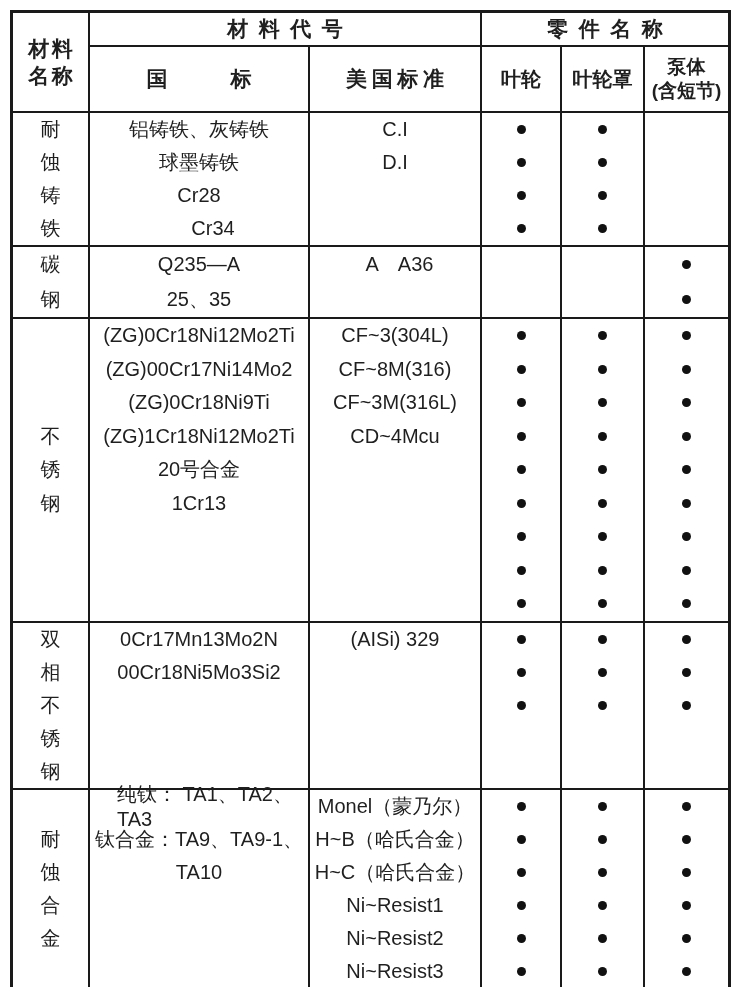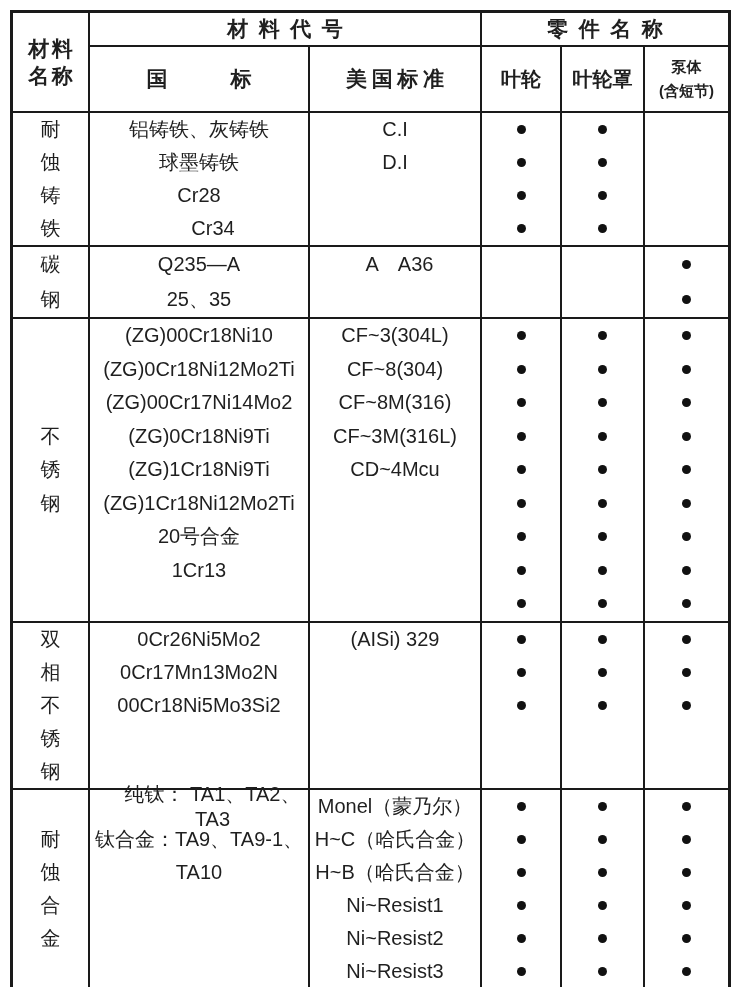--- a/index.html
+++ b/index.html
@@ -9,27 +9,27 @@
     color:#1f1f1f;position:relative;overflow:hidden;
   }
   .tbl{
     position:absolute;left:10px;top:10px;width:721px;
     border:3px solid #1a1a1a;background:#fff;box-sizing:border-box;
   }
   .grid6{display:grid;grid-template-columns:75px 220px 172px 80px 83px 85px;}
   
   .head{display:grid;grid-template-columns:75px 220px 172px 80px 83px 85px;grid-template-rows:32px 66px;}
   .hc{display:flex;align-items:center;justify-content:center;font-weight:bold;font-size:21px;box-sizing:border-box;}
-  .bl{border-left:2px solid #1a1a1a;text-align:center;}
+  .bl{border-left:2px solid #1a1a1a;}
   .bt{border-top:2px solid #1a1a1a;}
   .mat-name{grid-column:1;grid-row:1/3;flex-direction:column;line-height:27px;letter-spacing:0.12em;text-indent:0.12em;}
   .mat-code{grid-column:2/4;grid-row:1;letter-spacing:0.5em;text-indent:0.5em;}
   .part-name{grid-column:4/7;grid-row:1;letter-spacing:0.5em;text-indent:0.5em;}
   .us-std{letter-spacing:0.22em;text-indent:0.22em;}
-  .pump{flex-direction:column;font-size:15px;line-height:24px;}
+  .pump{flex-direction:column;font-size:19px;line-height:24px;}
   
   .section{border-top:2px solid #1a1a1a;}
   .cell{box-sizing:border-box;display:flex;flex-direction:column;align-items:stretch;}
   .label-cell{justify-content:center;}
   .lch,.ln{display:flex;align-items:center;justify-content:center;font-size:20px;}
   .lch{letter-spacing:0;}
   .dot{width:9px;height:9px;border-radius:50%;background:#111;}
 </style>
 </head>
 <body>
@@ -137,32 +137,29 @@
           </div>
         </div>
       </div>
       <div class="section grid6">
         <div class="cell label-cell">
           <div class="lch" style="height: 33.5px;">不</div>
           <div class="lch" style="height: 33.5px;">锈</div>
           <div class="lch" style="height: 33.5px;">钢</div>
         </div>
         <div class="cell bl">
-          <div class="ln" style="height: 33.5px;">(ZG)00Cr18Ni10</div>
           <div class="ln" style="height: 33.5px;">(ZG)0Cr18Ni12Mo2Ti</div>
           <div class="ln" style="height: 33.5px;">(ZG)00Cr17Ni14Mo2</div>
           <div class="ln" style="height: 33.5px;">(ZG)0Cr18Ni9Ti</div>
-          <div class="ln" style="height: 33.5px;">(ZG)1Cr18Ni9Ti</div>
           <div class="ln" style="height: 33.5px;">(ZG)1Cr18Ni12Mo2Ti</div>
           <div class="ln" style="height: 33.5px;">20号合金</div>
           <div class="ln" style="height: 33.5px;">1Cr13</div>
         </div>
         <div class="cell bl">
           <div class="ln" style="height: 33.5px;">CF~3(304L)</div>
-          <div class="ln" style="height: 33.5px;">CF~8(304)</div>
           <div class="ln" style="height: 33.5px;">CF~8M(316)</div>
           <div class="ln" style="height: 33.5px;">CF~3M(316L)</div>
           <div class="ln" style="height: 33.5px;">CD~4Mcu</div>
           <div class="ln" style="height: 33.5px;"></div>
           <div class="ln" style="height: 33.5px;"></div>
           <div class="ln" style="height: 33.5px;"></div>
           <div class="ln" style="height: 33.5px;"></div>
         </div>
         <div class="cell bl">
           <div class="ln" style="height: 33.5px;">
@@ -254,21 +251,20 @@
       </div>
       <div class="section grid6">
         <div class="cell label-cell">
           <div class="lch" style="height: 33px;">双</div>
           <div class="lch" style="height: 33px;">相</div>
           <div class="lch" style="height: 33px;">不</div>
           <div class="lch" style="height: 33px;">锈</div>
           <div class="lch" style="height: 33px;">钢</div>
         </div>
         <div class="cell bl">
-          <div class="ln" style="height: 33px;">0Cr26Ni5Mo2</div>
           <div class="ln" style="height: 33px;">0Cr17Mn13Mo2N</div>
           <div class="ln" style="height: 33px;">00Cr18Ni5Mo3Si2</div>
           <div class="ln" style="height: 33px;"></div>
           <div class="ln" style="height: 33px;"></div>
         </div>
         <div class="cell bl">
           <div class="ln" style="height: 33px;">(AISi) 329</div>
           <div class="ln" style="height: 33px;"></div>
           <div class="ln" style="height: 33px;"></div>
           <div class="ln" style="height: 33px;"></div>
@@ -324,22 +320,22 @@
         <div class="cell bl">
           <div class="ln" style="height: 33px; margin-left: 27px;">纯钛： TA1、TA2、TA3</div>
           <div class="ln" style="height: 33px;">钛合金：TA9、TA9-1、</div>
           <div class="ln" style="height: 33px;">TA10</div>
           <div class="ln" style="height: 33px;"></div>
           <div class="ln" style="height: 33px;"></div>
           <div class="ln" style="height: 33px;"></div>
         </div>
         <div class="cell bl">
           <div class="ln" style="height: 33px;">Monel（蒙乃尔）</div>
+          <div class="ln" style="height: 33px;">H~B（哈氏合金）</div>
           <div class="ln" style="height: 33px;">H~C（哈氏合金）</div>
-          <div class="ln" style="height: 33px;">H~B（哈氏合金）</div>
           <div class="ln" style="height: 33px;">Ni~Resist1</div>
           <div class="ln" style="height: 33px;">Ni~Resist2</div>
           <div class="ln" style="height: 33px;">Ni~Resist3</div>
         </div>
         <div class="cell bl">
           <div class="ln" style="height: 33px;">
             <div class="dot"></div>
           </div>
           <div class="ln" style="height: 33px;">
             <div class="dot"></div>

